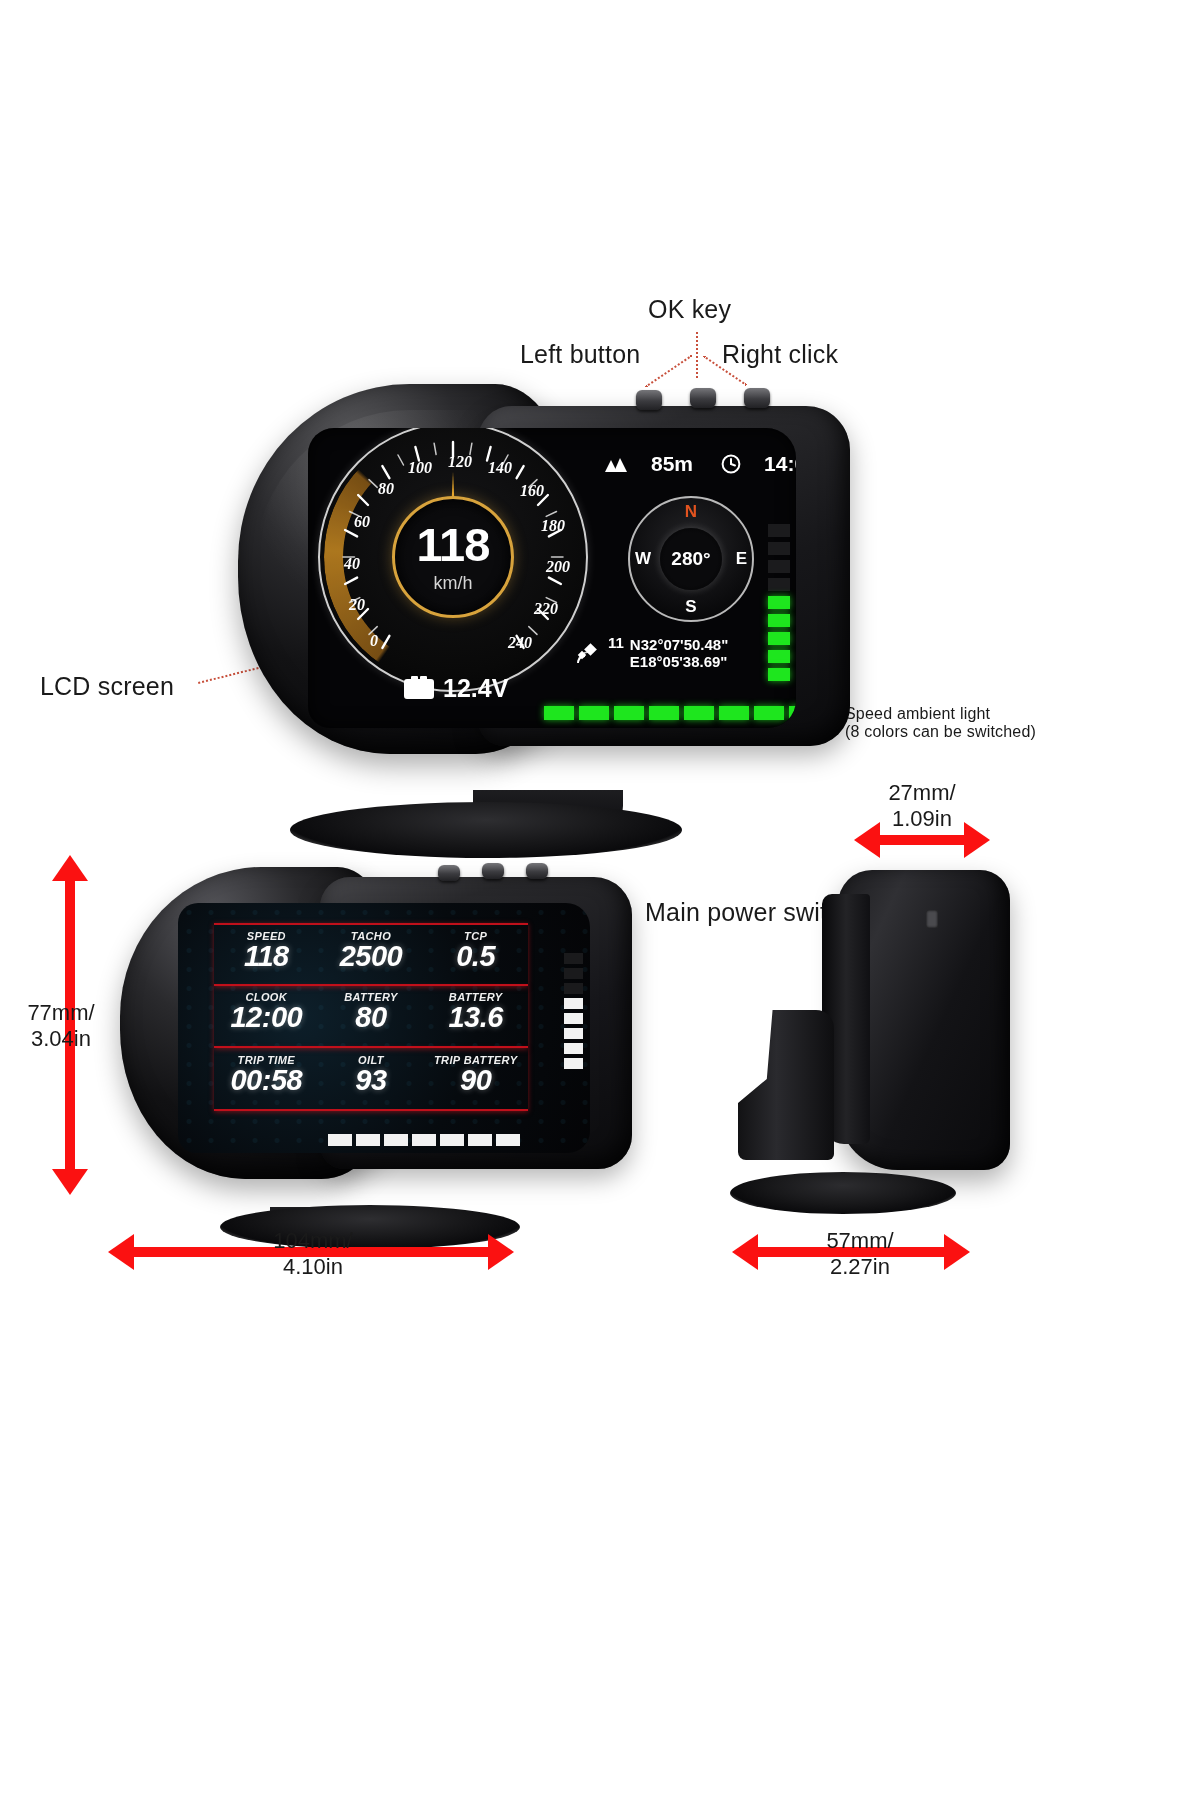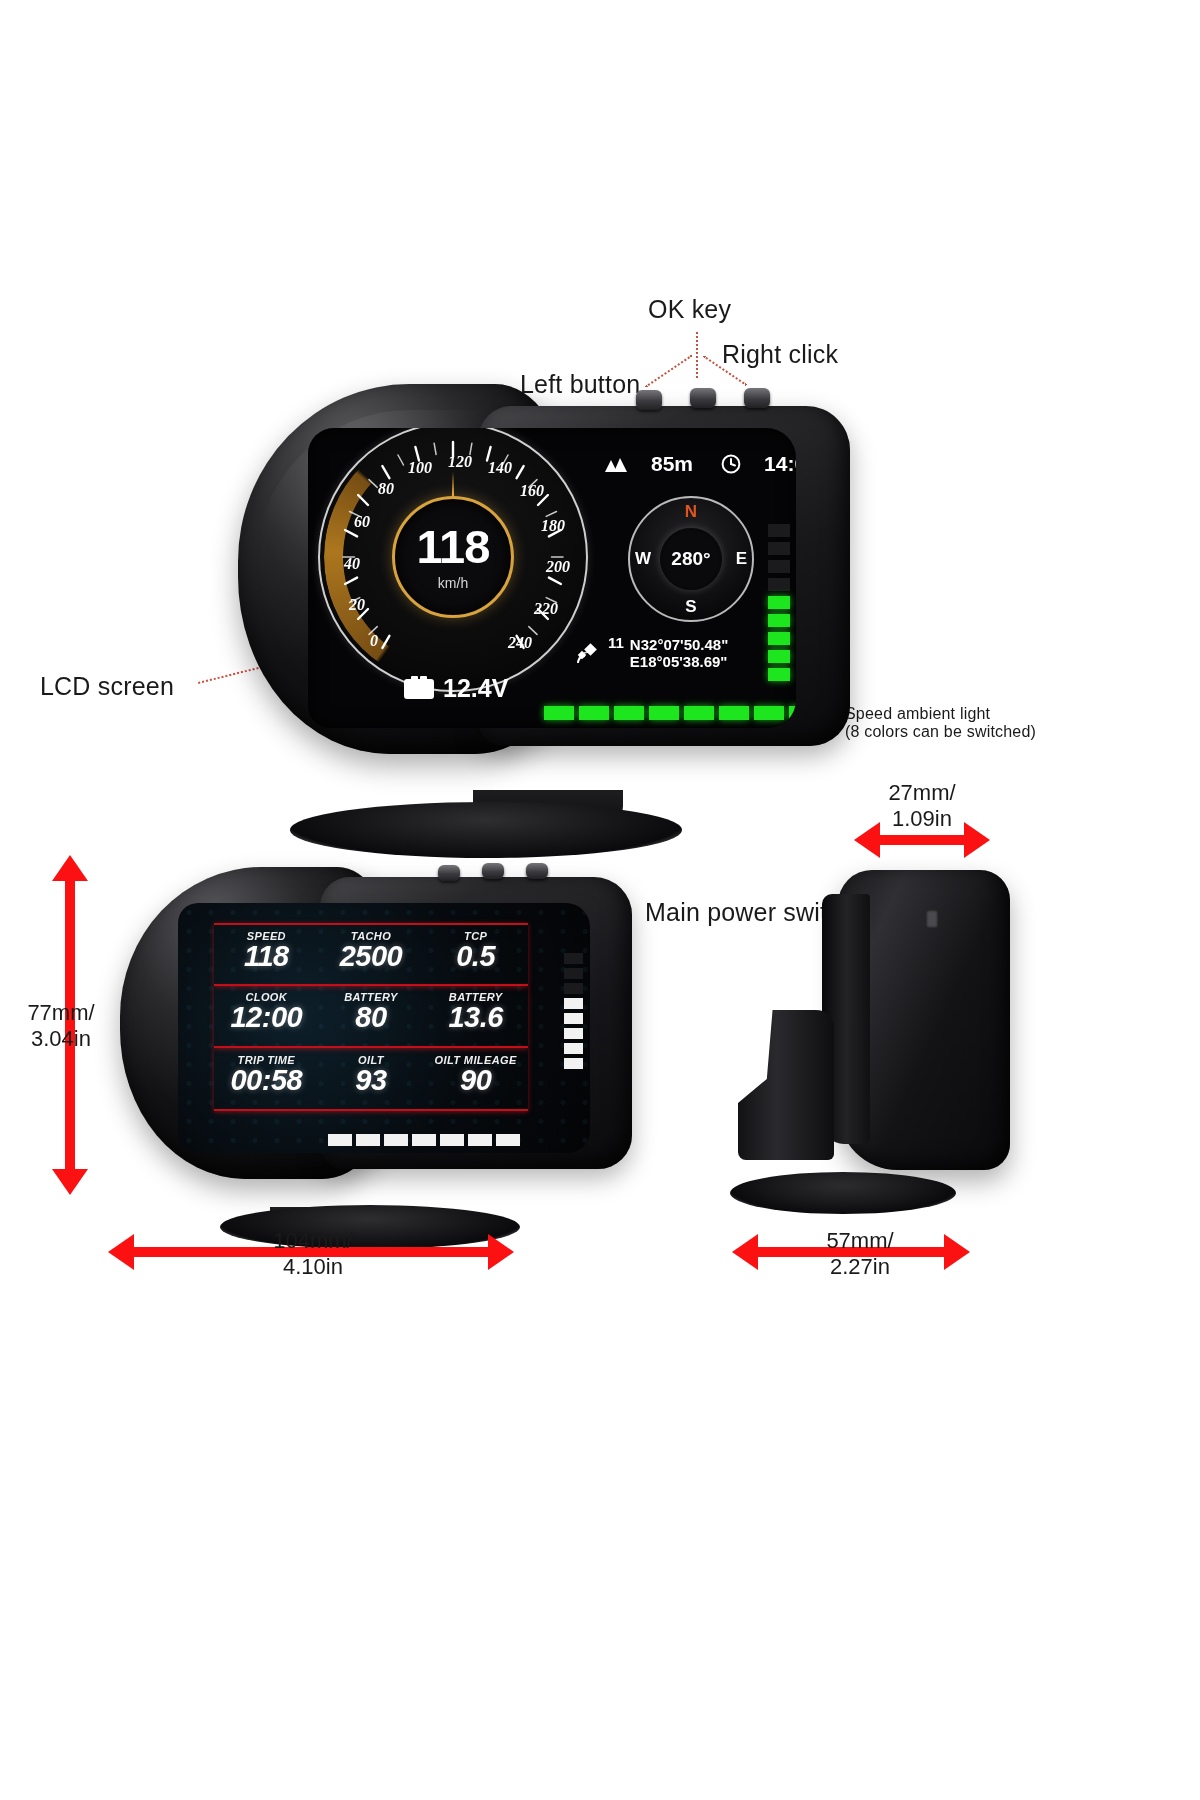--- a/index.html
+++ b/index.html
@@ -100,21 +100,21 @@
   .speedo svg { position: absolute; inset: 0; }
   .spd-center {
     position: absolute; left: 50%; top: 50%; transform: translate(-50%,-50%);
     width: 122px; height: 122px; border-radius: 50%;
     background: radial-gradient(circle, #0b0b0d 55%, #050506 100%);
     border: 3px solid #d8a33c;
     box-shadow: 0 0 14px rgba(216,163,60,.35), inset 0 0 14px rgba(0,0,0,.9);
     display: flex; flex-direction: column; align-items: center; justify-content: center;
   }
   .spd-val { color:#fff; font-size:47px; font-weight:700; line-height:1; letter-spacing:-1px; }
-  .spd-unit { color:#d6d6d6; font-size:14px; margin-top:5px; }
+  .spd-unit { color:#d6d6d6; font-size:18px; margin-top:5px; }
 
   .tick-label { fill:#fff; font-family:"Liberation Serif", serif; font-style:italic; font-weight:700; font-size:16px; }
 
   
   .batt {
     position: absolute; left: 96px; top: 246px;
     display: flex; align-items: center; gap: 9px;
   }
   .batt-icon {
     width: 30px; height: 20px; border:3px solid #fff; border-radius:3px;
@@ -274,21 +274,21 @@
   .av-t { border-bottom:26px solid #fb1111; }
   .av-b { border-top:26px solid #fb1111; }
   .dim-text { position:absolute; color:#1a1a1a; font-size:22px; line-height:1.2; text-align:center; white-space:pre-line; }
 </style>
 </head>
 <body>
 
 <div class="stage">
 
   <div class="callout" style="left:648px; top:295px;">OK key</div>
-  <div class="callout" style="left:520px; top:340px;margin-top:30px;">Left button</div>
+  <div class="callout" style="left:520px; top:340px;">Left button</div>
   <div class="callout" style="left:722px; top:340px;">Right click</div>
   <div class="callout" style="left:40px; top:672px;">LCD screen</div>
   <div class="callout small" style="left:845px; top:705px;">Speed ambient light
 (8 colors can be switched)</div>
   <div class="callout" style="left:645px; top:898px;">Main power switch</div>
 
   <div class="leader" style="left:645px; top:386px; width:56px; transform:rotate(-34deg);"></div>
   <div class="leader" style="left:698px; top:332px; width:46px; transform:rotate(90deg);"></div>
   <div class="leader" style="left:746px; top:386px; width:52px; transform:rotate(-146deg);"></div>
   <div class="leader" style="left:198px; top:682px; width:150px; transform:rotate(-14deg);"></div>
@@ -486,21 +486,21 @@
         <div class="grow">
           <div class="gcell">
             <div class="glab">TRIP TIME</div>
             <div class="gval">00:58</div>
           </div>
           <div class="gcell">
             <div class="glab">OILT</div>
             <div class="gval">93</div>
           </div>
           <div class="gcell">
-            <div class="glab">OILT MILEAGE</div>
+            <div class="glab">TRIP BATTERY</div>
             <div class="gval">90</div>
           </div>
         </div>
       </div>
 
       <div class="wbar-h">
         <i></i>
           <i></i>
           <i></i>
           <i></i>

